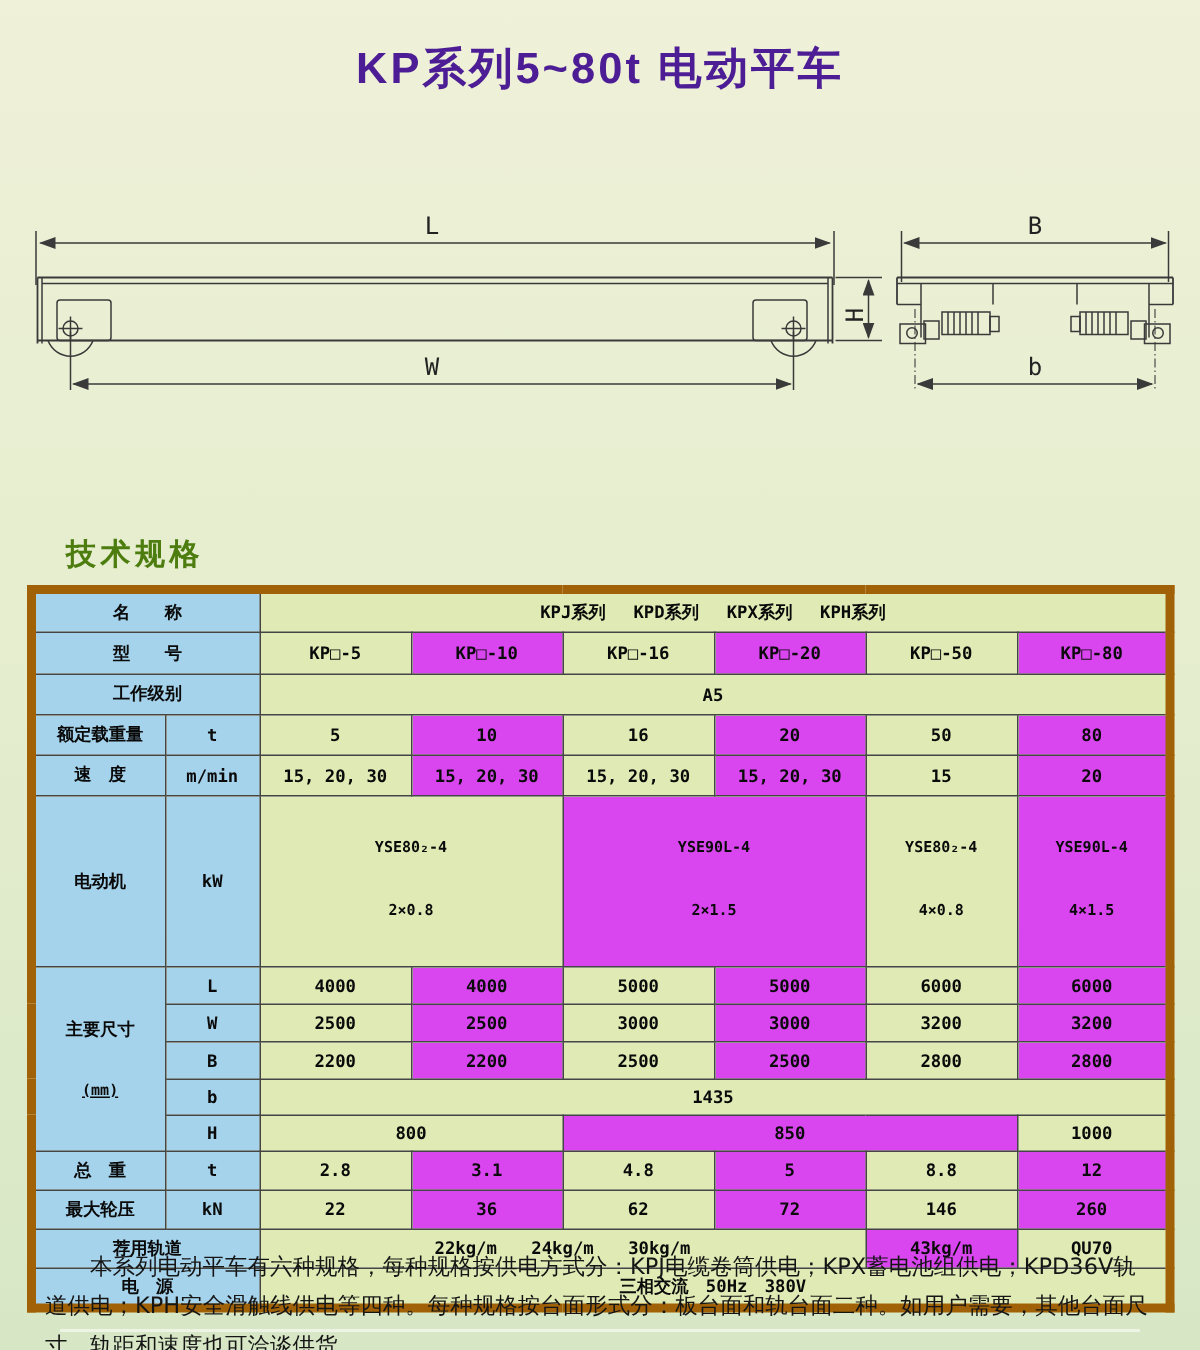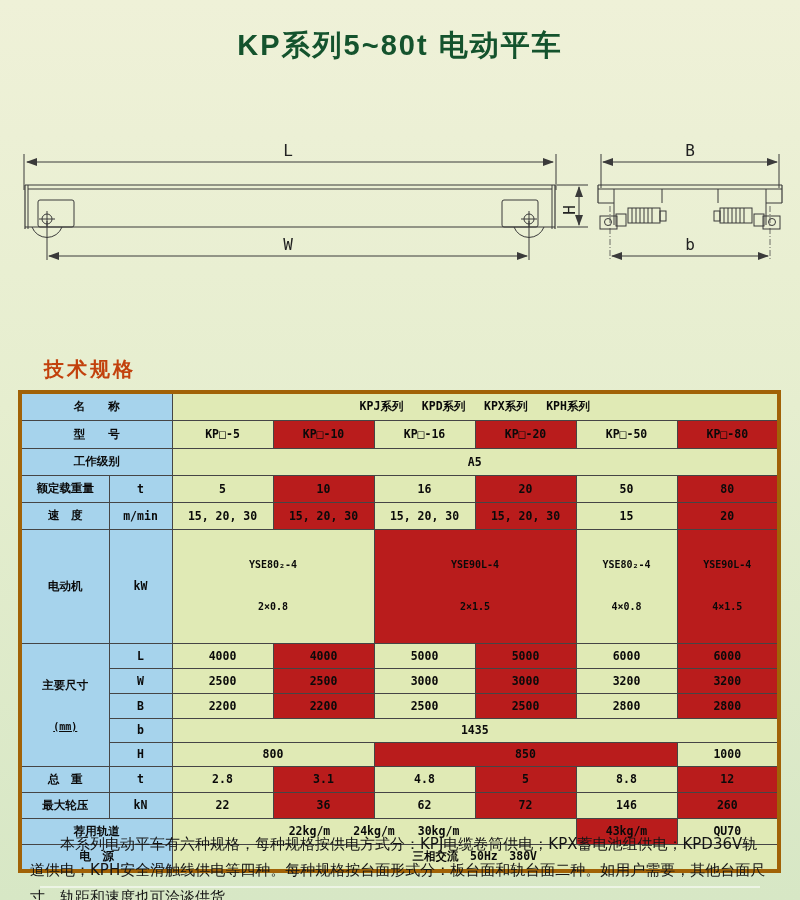--- a/index.html
+++ b/index.html
@@ -3,48 +3,48 @@
 <meta charset="utf-8">
 <style>
   html,body{margin:0;padding:0;}
   body{
     width:800px;height:900px;position:relative;overflow:hidden;
     background:linear-gradient(180deg,#eff1d8 0%,#e6eecf 45%,#d7e7c5 100%);
     font-family:"DejaVu Sans","Liberation Sans",sans-serif;
   }
   .title{
     position:absolute;top:26px;left:0;width:800px;text-align:center;
-    font-size:29px;font-weight:bold;color:#14532d;letter-spacing:2px;
+    font-size:29px;font-weight:bold;color:#4c1d95;letter-spacing:2px;
     font-family:"Liberation Sans","DejaVu Sans",sans-serif;
   }
   .drawing{position:absolute;top:126px;left:0;}
   .drawing .ln{stroke:#3a3a3a;stroke-width:1.2;fill:none;}
   .drawing .thin{stroke:#3a3a3a;stroke-width:1;fill:none;}
   .drawing .dim{stroke:#3a3a3a;stroke-width:1;fill:none;}
   .drawing .cl{stroke:#4a4a4a;stroke-width:0.8;fill:none;stroke-dasharray:6 2 1 2;}
   .drawing text{fill:#222;font-family:"DejaVu Sans Mono",monospace;font-size:16px;}
   .section-heading{
     position:absolute;top:356px;left:44px;
-    font-size:20px;font-weight:bold;color:#c2410c;letter-spacing:3px;
+    font-size:20px;font-weight:bold;color:#4d7c0f;letter-spacing:3px;
   }
   table.spec{
     position:absolute;top:390px;left:18px;width:758px;
     border-collapse:collapse;table-layout:fixed;
-    border:4px solid #a16207;
+    border:6px solid #a16207;
     font-family:"DejaVu Sans Mono","DejaVu Sans",monospace;
   }
   table.spec td{
     border:1px solid #454545;text-align:center;vertical-align:middle;
     padding:0;font-weight:bold;color:#0a0a0a;font-size:11.5px;white-space:pre;
     overflow:hidden;
   }
   td.lbl{background:#a6d3ec;font-size:12px;}
   td.unit{background:#a6d3ec;font-size:11px;}
   td.g{background:#e0eab5;}
-  td.b{background:#b91c1c;}
+  td.b{background:#d946ef;}
   td.dimkey{background:#a6d3ec;font-size:12px;}
   .motor-line{line-height:1.45;font-size:10px;}
   .dims-note{font-size:10px;font-weight:bold;text-decoration:underline;}
   .footer{
     position:absolute;top:816px;left:30px;width:742px;
     font-size:15px;line-height:1.75;color:#151515;text-indent:2em;
     font-family:"DejaVu Sans","Liberation Sans",sans-serif;
   }
   .divider{
     position:absolute;top:886px;left:40px;width:720px;height:2px;

